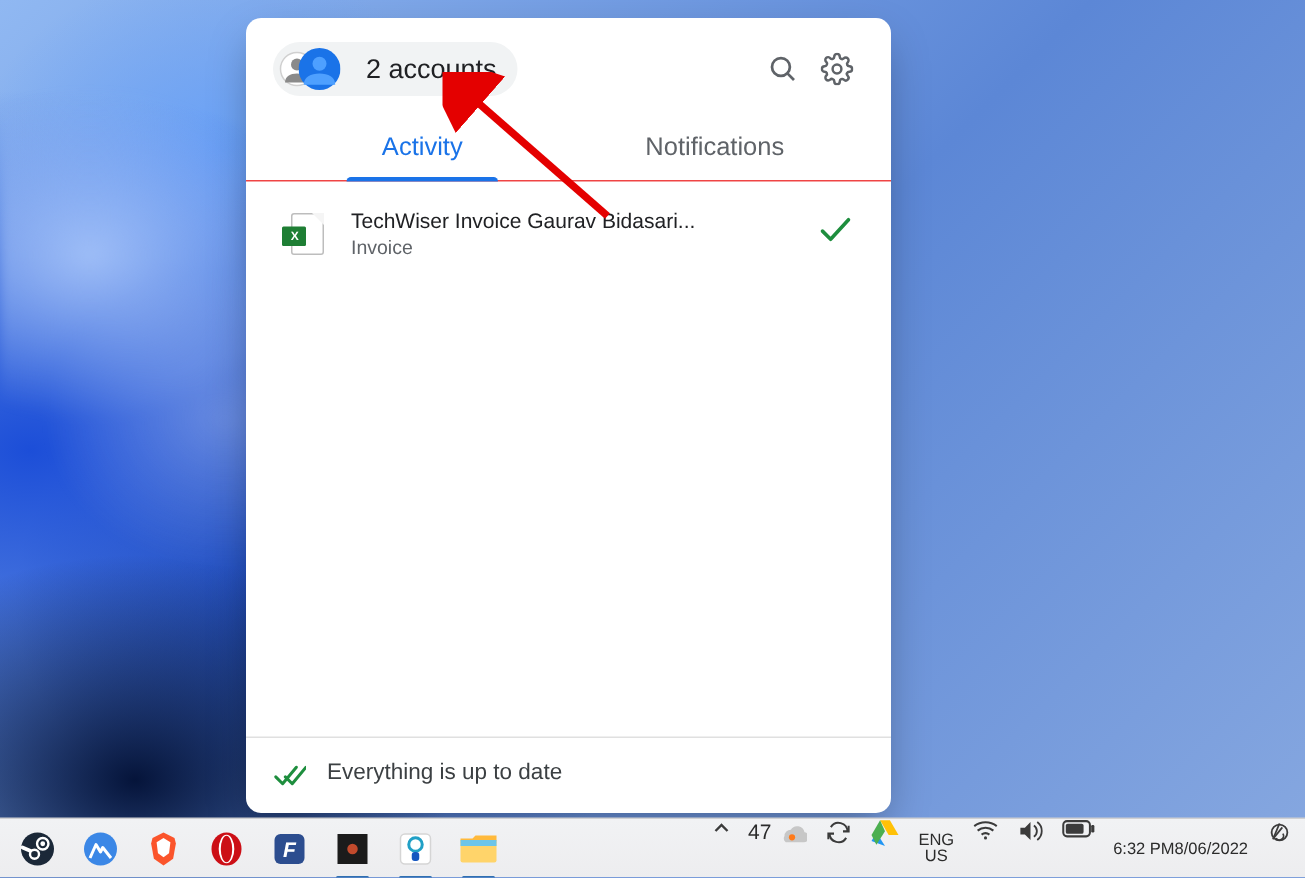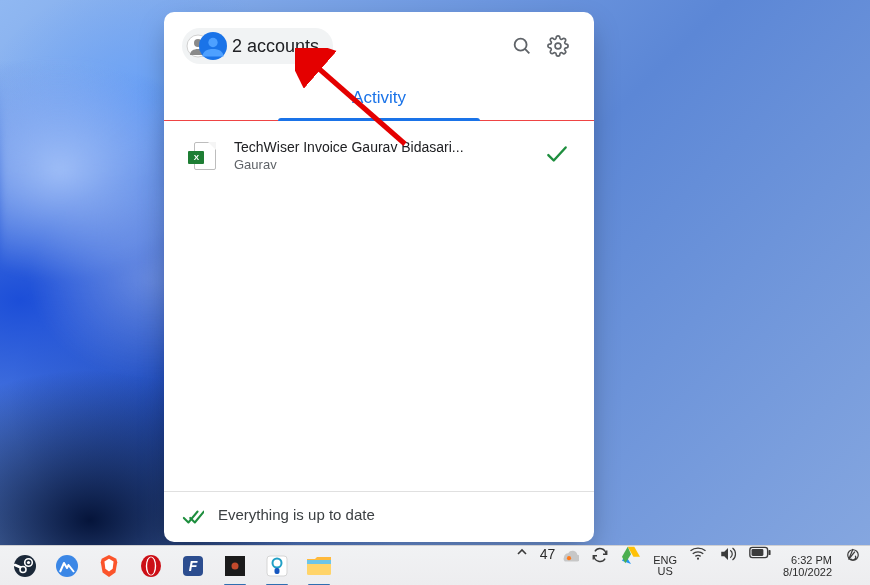--- a/index.html
+++ b/index.html
@@ -31,21 +31,21 @@
     position: absolute;
     left: 164px; top: 12px;
     width: 430px; height: 530px;
     background: #fff;
     border-radius: 10px;
     box-shadow: 0 12px 30px -6px rgba(0,0,0,0.35);
     display: flex; flex-direction: column;
   }
   .dp-header { display: flex; align-items: center; padding: 16px 18px 10px 18px; }
   .accounts-chip {
-    display: inline-flex; align-items: center; gap: 8px;
+    display: inline-flex; align-items: center; gap: 20px;
     background: #f1f3f4; border-radius: 18px; padding: 3px 14px 3px 4px;
     cursor: pointer;
   }
   .avatar-wrap { width: 38px; height: 30px; position: relative; }
   .avatar-wrap svg { position: absolute; }
   .accounts-chip span { font-size: 18px; color: #202124; }
   .hdr-spacer { flex: 1; }
   .hdr-ico-btn {
     width: 36px; height: 36px; display: inline-flex; align-items: center; justify-content: center;
     border-radius: 50%; cursor: pointer; color: #5f6368;
@@ -108,21 +108,21 @@
   }
   .tb-app.running::after {
     content:""; position:absolute; bottom:0; left:10px; right:10px; height:2px;
     background:#2f6fb1; border-radius:2px;
   }
   .tb-spacer { flex: 1; }
   .tb-right { display: flex; align-items: center; padding-right: 2px; }
   .tb-chunk { display: inline-flex; align-items: flex-start; padding: 0 6px; gap: 4px; height: 100%; cursor: pointer; }
   .tb-temp-num { font-size: 14px; color: #2b2b2b; }
   .tb-lang { display: flex; flex-direction: column; align-items: center; font-size: 11px; line-height: 11px; color: #2b2b2b; padding: 0 6px; cursor: pointer; }
-  .tb-time { display: flex; flex-direction: column; align-items: flex-end; font-size: 11px; line-height: 12px; color: #2b2b2b; padding: 0 6px; cursor: pointer; }
+  .tb-time { display: flex; flex-direction: row; align-items: flex-end; font-size: 11px; line-height: 12px; color: #2b2b2b; padding: 0 6px; cursor: pointer; }
   .tb-ico { color: #4b4b4b; display:inline-flex; }
 
 </style>
 </head>
 <body>
 
 <div class="wallpaper"></div>
 
 <div class="drive-popup">
   <div class="dp-header">
@@ -151,31 +151,32 @@
     <div class="hdr-ico-btn">
       <svg width="22" height="22" viewBox="0 0 24 24" fill="none" stroke="currentColor" stroke-width="1.8">
         <circle cx="12" cy="12" r="3.2"></circle>
         <path d="M19.4 15a1.7 1.7 0 0 0 .34 1.87l.06.06a2 2 0 1 1-2.83 2.83l-.06-.06a1.7 1.7 0 0 0-1.87-.34 1.7 1.7 0 0 0-1 1.56V21a2 2 0 1 1-4 0v-.09a1.7 1.7 0 0 0-1.11-1.56 1.7 1.7 0 0 0-1.87.34l-.06.06A2 2 0 1 1 4.17 16.9l.06-.06a1.7 1.7 0 0 0 .34-1.87 1.7 1.7 0 0 0-1.56-1H3a2 2 0 1 1 0-4h.09a1.7 1.7 0 0 0 1.56-1.11 1.7 1.7 0 0 0-.34-1.87l-.06-.06A2 2 0 1 1 7.1 4.17l.06.06a1.7 1.7 0 0 0 1.87.34H9a1.7 1.7 0 0 0 1-1.56V3a2 2 0 1 1 4 0v.09a1.7 1.7 0 0 0 1 1.56 1.7 1.7 0 0 0 1.87-.34l.06-.06A2 2 0 1 1 19.83 7.1l-.06.06a1.7 1.7 0 0 0-.34 1.87V9a1.7 1.7 0 0 0 1.56 1H21a2 2 0 1 1 0 4h-.09a1.7 1.7 0 0 0-1.56 1z"></path>
       </svg>
     </div>
   </div>
 
   <div class="dp-tabs">
     <div class="dp-tab active">Activity</div>
+    <div class="dp-tab">Notifications</div>
   </div>
 
   <div class="dp-body">
     <div class="file-row">
       <span class="excel-icon">
         <span class="page"></span>
           <span class="badge">X</span>
       </span>
       <div class="file-meta">
         <div class="file-name">TechWiser Invoice Gaurav Bidasari...</div>
-        <div class="file-status">Gaurav</div>
+        <div class="file-status">Invoice</div>
       </div>
       <span class="row-check">
         <svg width="26" height="26" viewBox="0 0 24 24" fill="none" stroke="currentColor" stroke-width="2.2" stroke-linecap="round" stroke-linejoin="round">
             <polyline points="4 13 9 18 20 6"></polyline>
           </svg>
       </span>
     </div>
   </div>
 
   <div class="dp-footer">
@@ -312,21 +313,21 @@
       <span class="tb-ico">
         <svg width="22" height="13" viewBox="0 0 26 14">
             <rect x="1" y="1" width="21" height="12" rx="3" fill="none" stroke="#3b3b3b" stroke-width="1.6"></rect>
             <rect x="23" y="4" width="2.5" height="6" rx="1" fill="#3b3b3b"></rect>
             <rect x="3" y="3" width="14" height="8" rx="1.5" fill="#3b3b3b"></rect>
           </svg>
       </span>
     </div>
     <div class="tb-time">
       <span>6:32 PM</span>
-      <span>8/10/2022</span>
+      <span>8/06/2022</span>
     </div>
     <div class="tb-chunk">
       <span class="tb-ico">
         <svg width="18" height="18" viewBox="0 0 24 24" fill="none" stroke="#3b3b3b" stroke-width="1.6">
             <circle cx="12" cy="12" r="7"></circle>
             <path d="M14.5 7.5 L6 18"></path>
             <path d="M7 16 L12 4" stroke="#3b3b3b"></path>
             <path d="M9 17a3.5 3.5 0 0 0 6-4"></path>
           </svg>
       </span>

